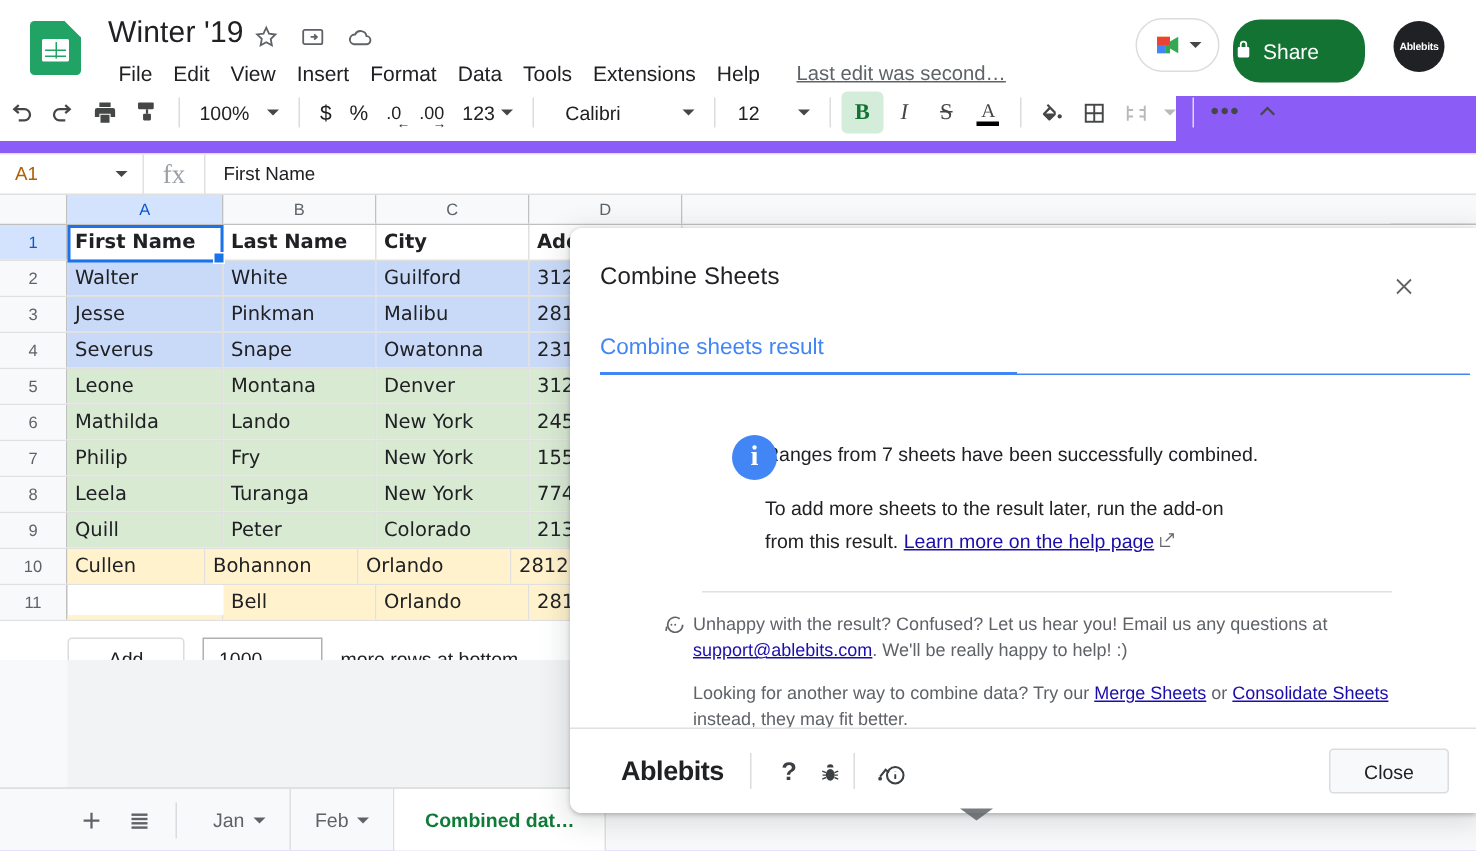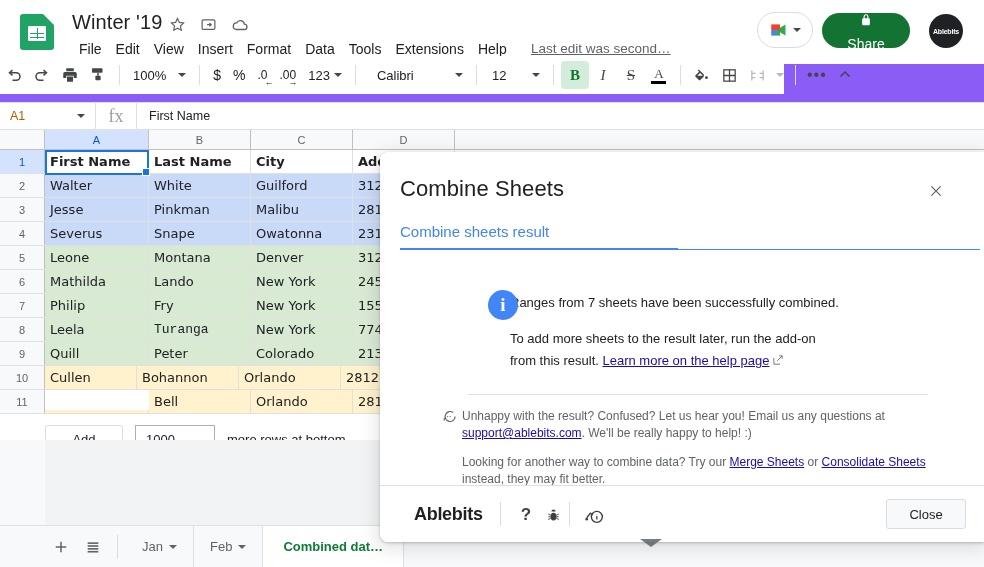--- a/index.html
+++ b/index.html
@@ -50,25 +50,24 @@
     text-decoration:underline; white-space:nowrap; cursor:pointer;
   }
 
   .meet-btn {
     position:absolute; left:757px; top:12px; width:56px; height:36px;
     border:1px solid #dadce0; border-radius:18px; background:#fff;
     display:flex; align-items:center; justify-content:center; gap:2px; cursor:pointer;
   }
   .meet-ico { position:relative; width:22px; height:16px; }
   .share-btn {
-    position:absolute; left:822px; top:13px; width:88px; height:35px;
+    position:absolute; left:822px; top:13px; width:88px; height:42px;
     background:#137333; border-radius:18px; color:#fff; font-size:14px;
-    display:flex; align-items:center; justify-content:space-between; gap:6px; cursor:pointer;
+    display:flex; align-items:center; justify-content:flex-start; gap:6px; cursor:pointer;
     font-weight:500;
-    flex-direction:column;
   }
   .avatar {
     position:absolute; left:929px; top:14px; width:34px; height:34px; border-radius:50%;
     background:#202124; color:#fff; font-size:7px; font-weight:bold;
     display:flex; align-items:center; justify-content:center; cursor:pointer;
     letter-spacing:-0.2px;
   }
 
   
   .toolbar {
@@ -169,21 +168,21 @@
   .stab .caret { border-top-color:#5f6368; }
 
   
   .dlg {
     position:absolute; left:380px; top:152px; width:604px; height:390px;
     background:#fff; border-radius:8px 0 0 8px;
     box-shadow: 0 1px 3px rgba(60,64,67,.3), 0 4px 18px 3px rgba(60,64,67,.15);
     overflow:hidden;
   }
   .dlg-title {
-    position:absolute; left:20px; top:24px; font-size:22px; color:#202124;
+    position:absolute; left:20px; top:24px; font-size:16px; color:#202124;
     font-family:"Liberation Sans", sans-serif; letter-spacing:0.1px;
   }
   .dlg-close {
     position:absolute; right:36px; top:27px; width:24px; height:24px;
     display:flex; align-items:center; justify-content:center; cursor:pointer;
     color:#5f6368; font-size:19px; line-height:1;
   }
   .dlg-tab {
     position:absolute; left:20px; top:71px; font-size:15px; color:#4285f4; cursor:pointer;
   }
@@ -481,21 +480,21 @@
             <div class="rh">7</div>
             <div class="cell" style="width: 104px; background: rgb(217, 234, 211);">Philip</div>
             <div class="cell" style="width: 102px; background: rgb(217, 234, 211);">Fry</div>
             <div class="cell" style="width: 102px; background: rgb(217, 234, 211);">New York</div>
             <div class="cell" style="width: 102px; background: rgb(217, 234, 211);">1555</div>
             <div class="cell" style="width: 472px; border-right: none;"></div>
           </div>
           <div class="grow">
             <div class="rh">8</div>
             <div class="cell" style="width: 104px; background: rgb(217, 234, 211);">Leela</div>
-            <div class="cell" style="width: 102px; background: rgb(217, 234, 211); font-family: Liberation Mono, monospace;">Turanga</div>
+            <div class="cell" style="width: 102px; background: rgb(217, 234, 211);">Turanga</div>
             <div class="cell" style="width: 102px; background: rgb(217, 234, 211);">New York</div>
             <div class="cell" style="width: 102px; background: rgb(217, 234, 211);">774</div>
             <div class="cell" style="width: 472px; border-right: none;"></div>
           </div>
           <div class="grow">
             <div class="rh">9</div>
             <div class="cell" style="width: 104px; background: rgb(217, 234, 211);">Quill</div>
             <div class="cell" style="width: 102px; background: rgb(217, 234, 211);">Peter</div>
             <div class="cell" style="width: 102px; background: rgb(217, 234, 211);">Colorado</div>
             <div class="cell" style="width: 102px; background: rgb(217, 234, 211);">2131</div>

